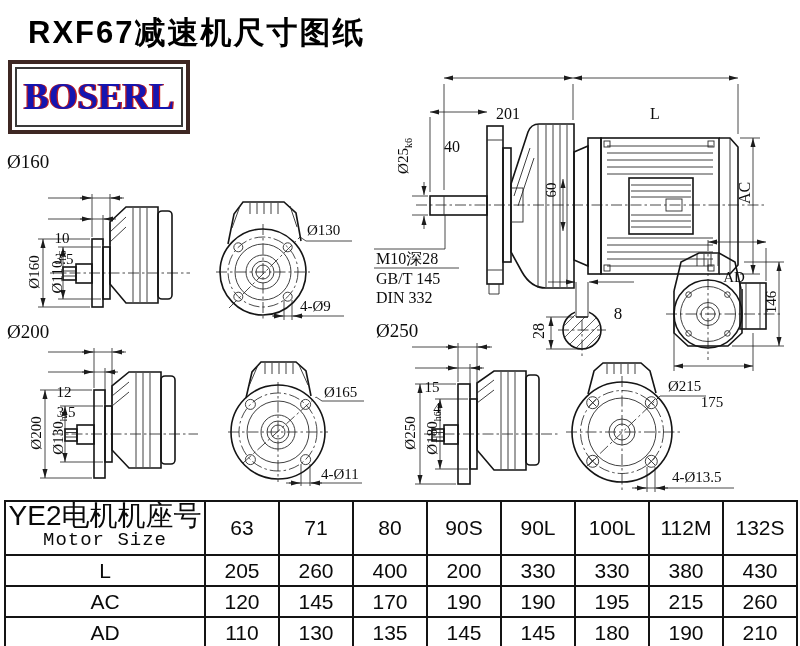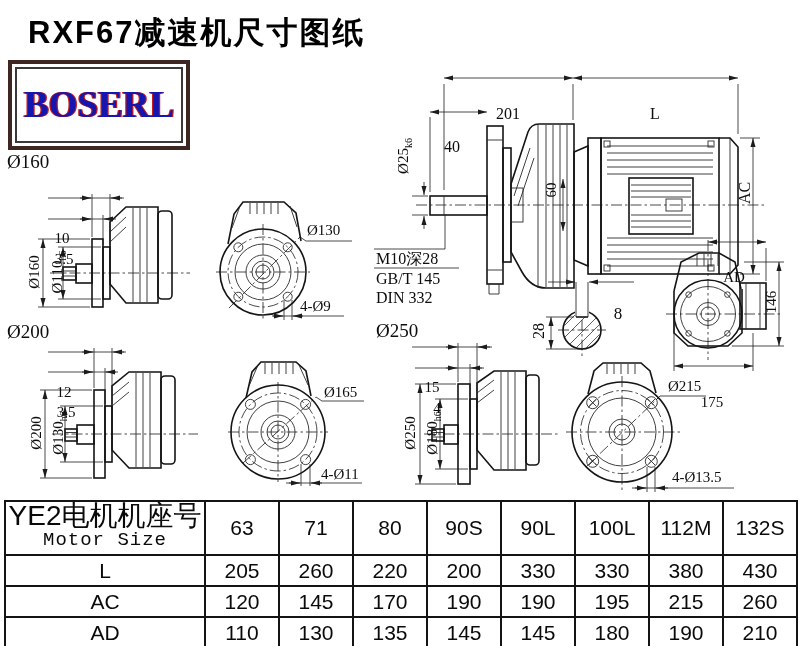--- a/index.html
+++ b/index.html
@@ -2,21 +2,21 @@
 <html><head>
 <meta charset="utf-8">
 <style>
   html,body{margin:0;padding:0;background:#fff;}
   .sheet{position:relative;width:800px;height:646px;background:#fff;overflow:hidden;
          font-family:"Liberation Serif",serif;color:#111;}
   .sheet svg{position:absolute;left:0;top:0;}
   .title{position:absolute;left:28px;top:12px;font-family:"Liberation Sans",sans-serif;
          font-weight:bold;font-size:31px;letter-spacing:2px;color:#000000;white-space:nowrap;}
   .logo{position:absolute;left:8px;top:60px;border:4px solid #3e2723;background:#fff;padding:3px;}
-  .logo-inner{border:2px solid #3a3a3a;padding:16px 7px;text-align:center;}
+  .logo-inner{border:2px solid #3a3a3a;padding:8px 7px;text-align:center;}
   .logo-inner span{font-family:"Liberation Serif",serif;font-weight:bold;font-size:37px;line-height:40px;
          color:#1515b0;text-shadow:1.2px 0 0 #c41c1c,-1.2px 0 0 #c41c1c;}
   .dim{position:absolute;font-size:15px;line-height:1;white-space:nowrap;color:#0d0d0d;}
   .dim.f16{font-size:16px;}
   .dim.f17{font-size:17px;}
   .big{position:absolute;font-size:19px;line-height:1;white-space:nowrap;color:#0d0d0d;}
   .note{position:absolute;font-size:16px;line-height:1;white-space:nowrap;color:#0d0d0d;}
   .c{transform:translate(-50%,-50%);margin-top:47px;}
   .r{transform:translate(-50%,-50%) rotate(-90deg);}
   sub.s{font-size:10px;line-height:0;}
@@ -466,21 +466,21 @@
     <td>90S</td>
     <td>90L</td>
     <td>100L</td>
     <td>112M</td>
     <td>132S</td>
   </tr>
   <tr>
     <td>L</td>
     <td>205</td>
     <td>260</td>
-    <td>220</td>
+    <td>400</td>
     <td>200</td>
     <td>330</td>
     <td>330</td>
     <td>380</td>
     <td>430</td>
   </tr>
   <tr>
     <td>AC</td>
     <td>120</td>
     <td>145</td>

